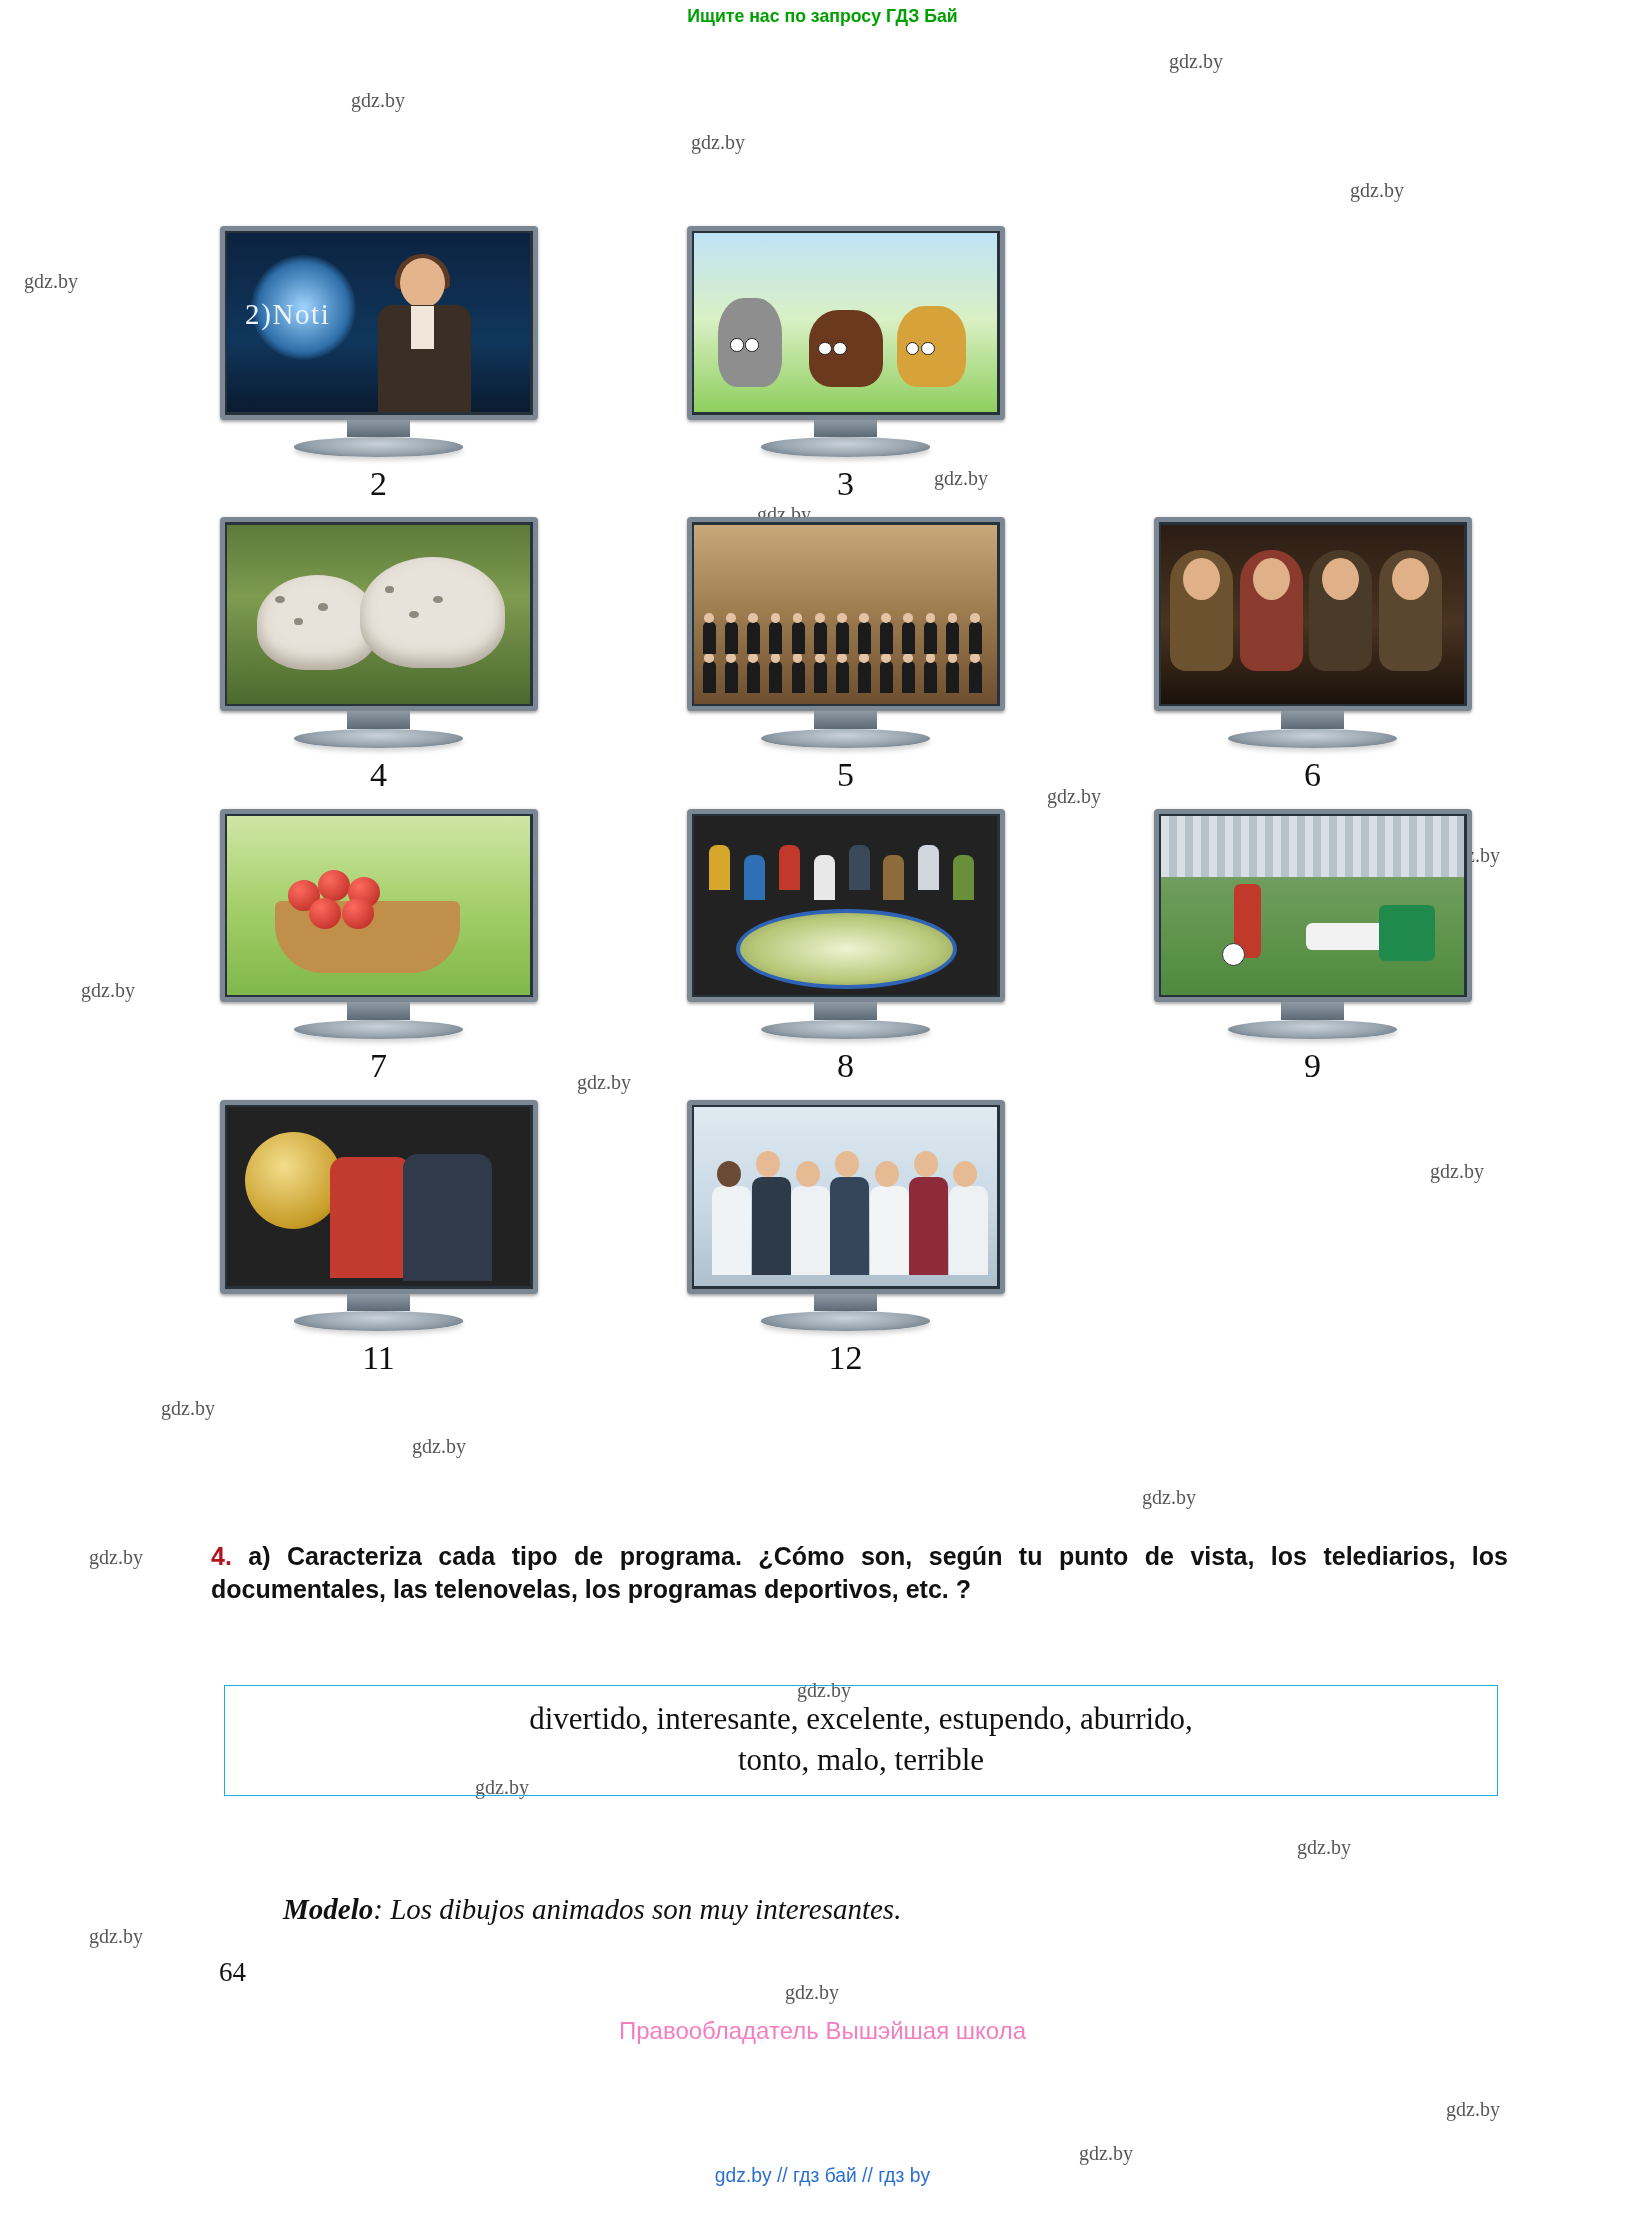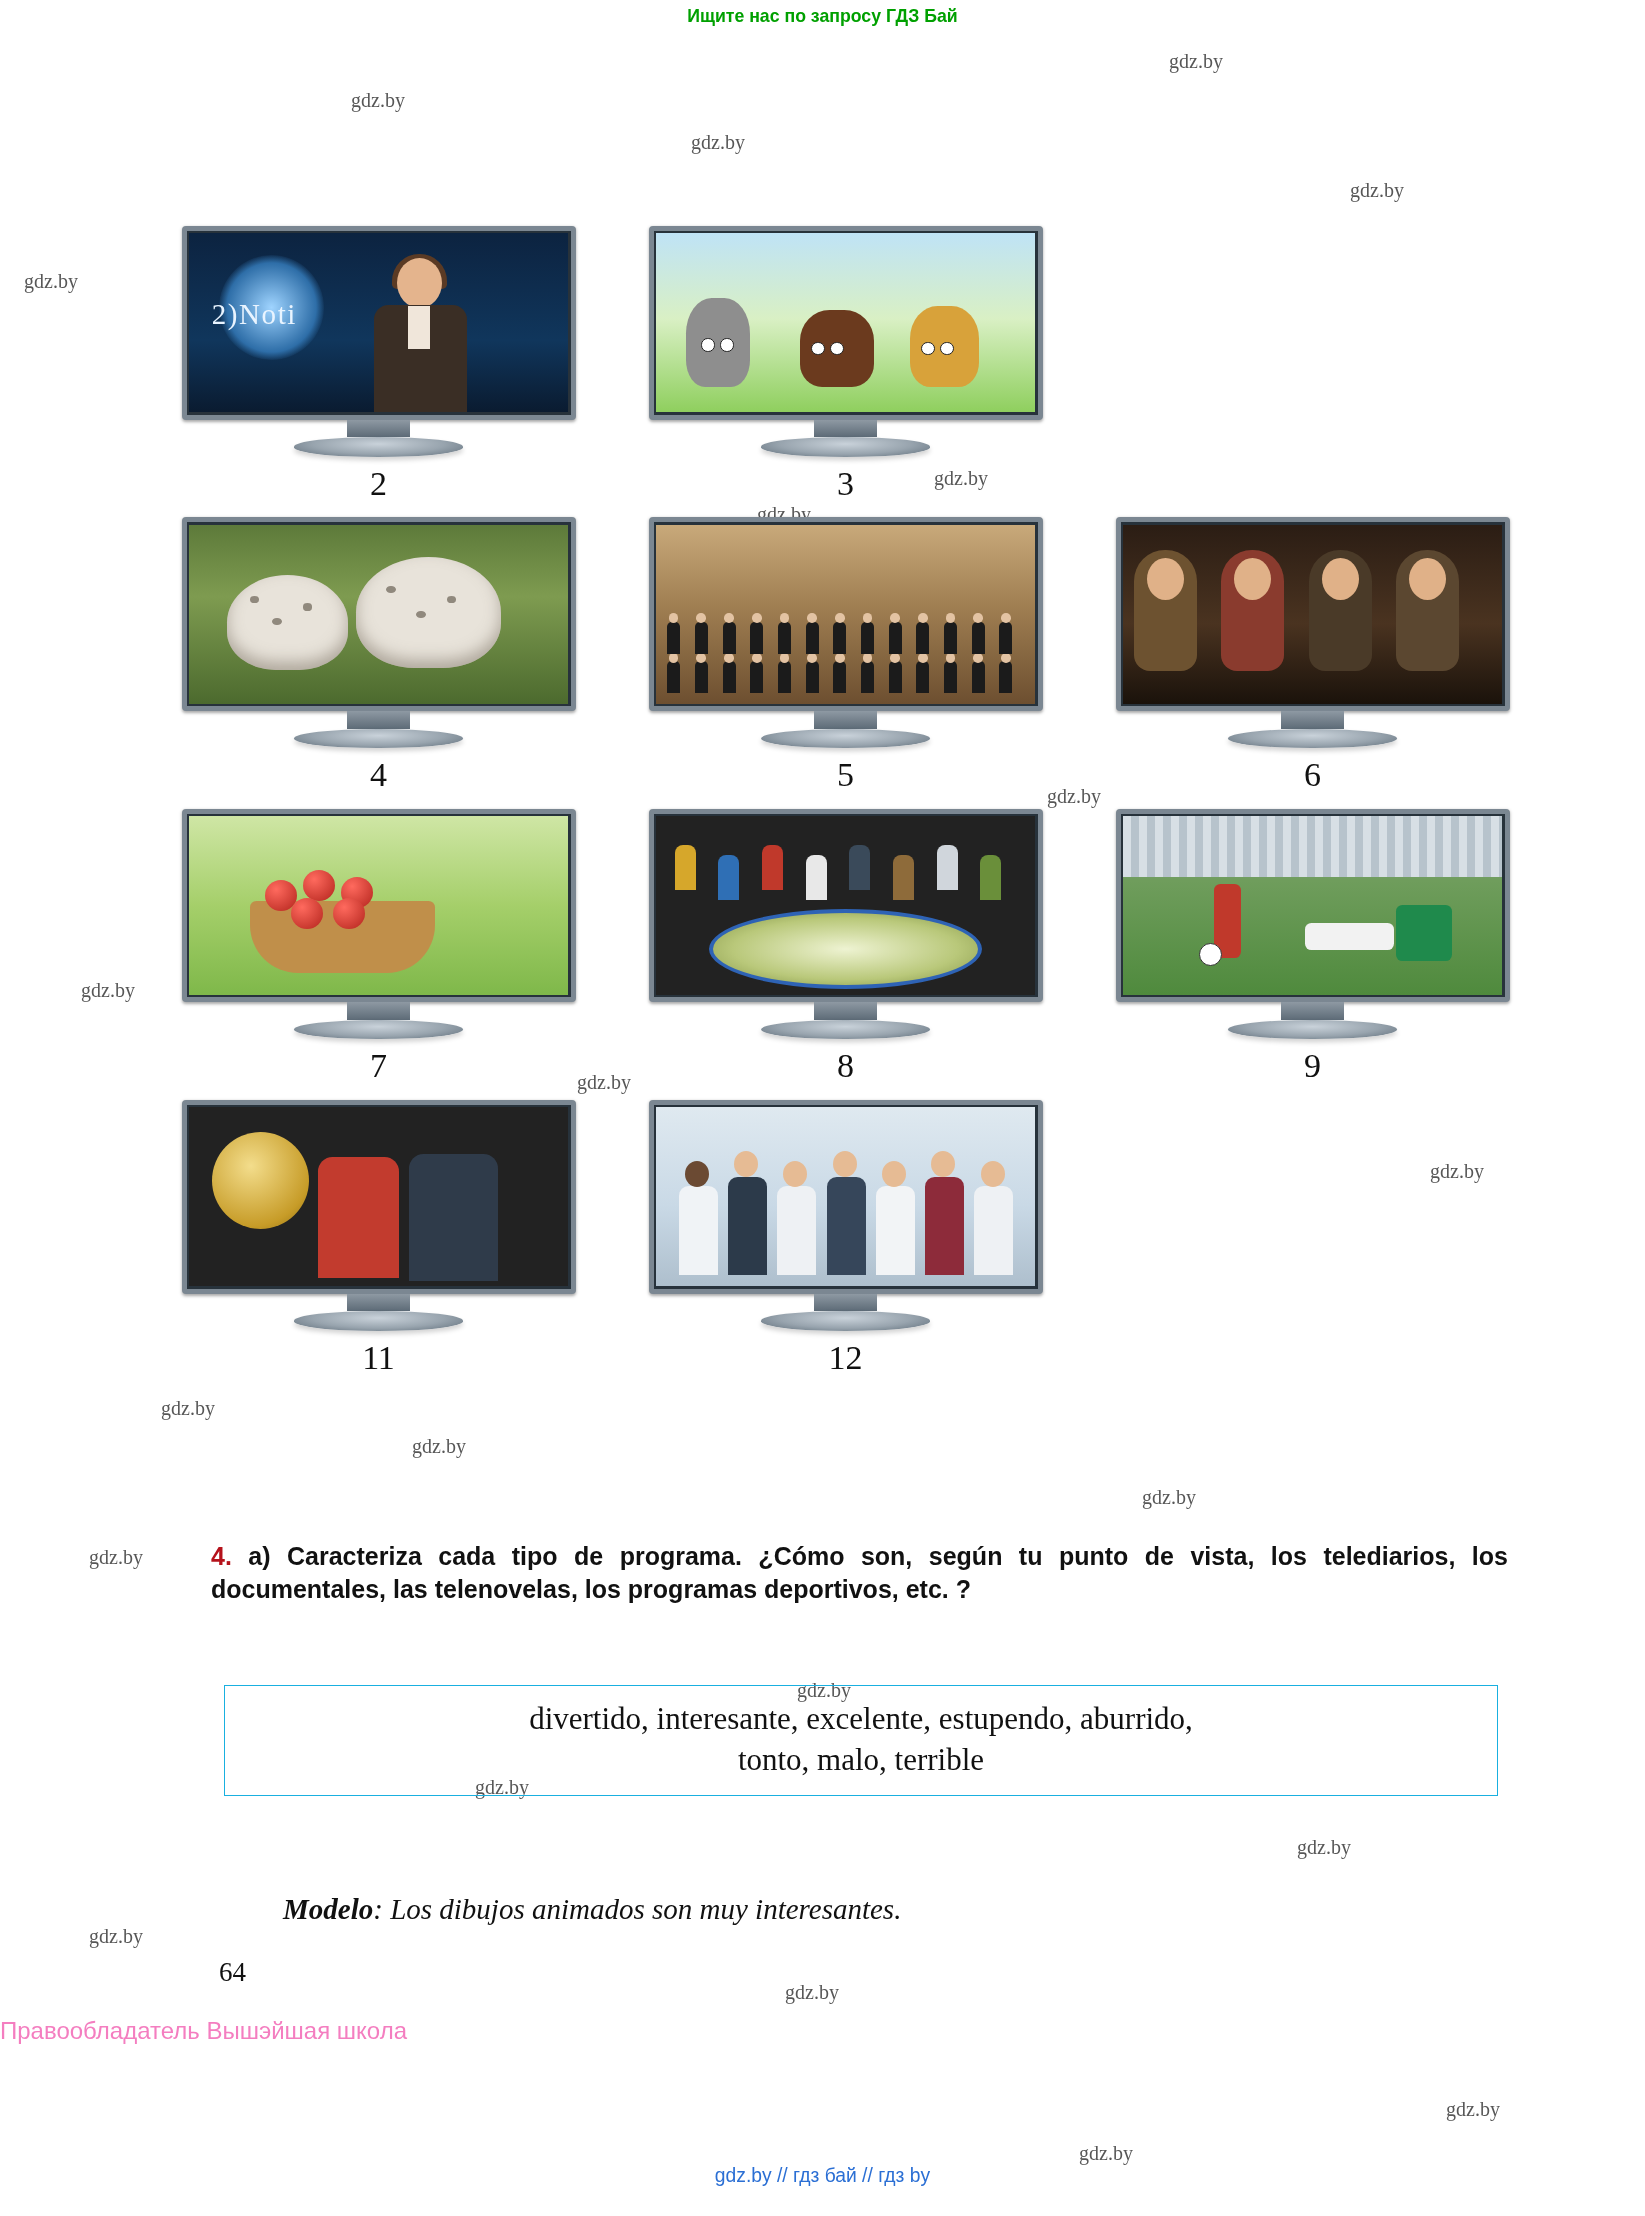--- a/index.html
+++ b/index.html
@@ -35,21 +35,21 @@
   .row{display:flex;}
   .cell{
     width:467px;
     box-sizing:border-box;
     display:flex;
     flex-direction:column;
     align-items:center;
     margin-bottom:14.5px;
   }
   .tv{
-    width:394px;
+    width:318px;
     position:relative;
   }
   .tv .bezel{
     border:5.6px solid #7b8792;
     border-radius:4px;
     background:#27323b;
     padding:2.4px;
     box-shadow:0 1.6px 3.2px rgba(0,0,0,.35);
   }
   .tv .screen{
@@ -182,20 +182,21 @@
     color:#111;
   }
   .modelo b{font-style:italic;}
   .pageno{
     position:absolute;left:219px;top:1957px;
     font-family:"Liberation Serif", serif;
     font-size:27px;color:#111;
   }
   .rights{
     position:absolute;left:0;top:2017px;width:100%;
+    text-align:center;
     color:#f47ec0;
     font-size:24px;
     font-family:"Liberation Sans", sans-serif;
   }
   .footer{
     position:absolute;left:0;top:2165px;width:100%;
     text-align:center;
     color:#2b6fd4;
     font-size:19.3px;
     font-family:"Liberation Sans", sans-serif;

